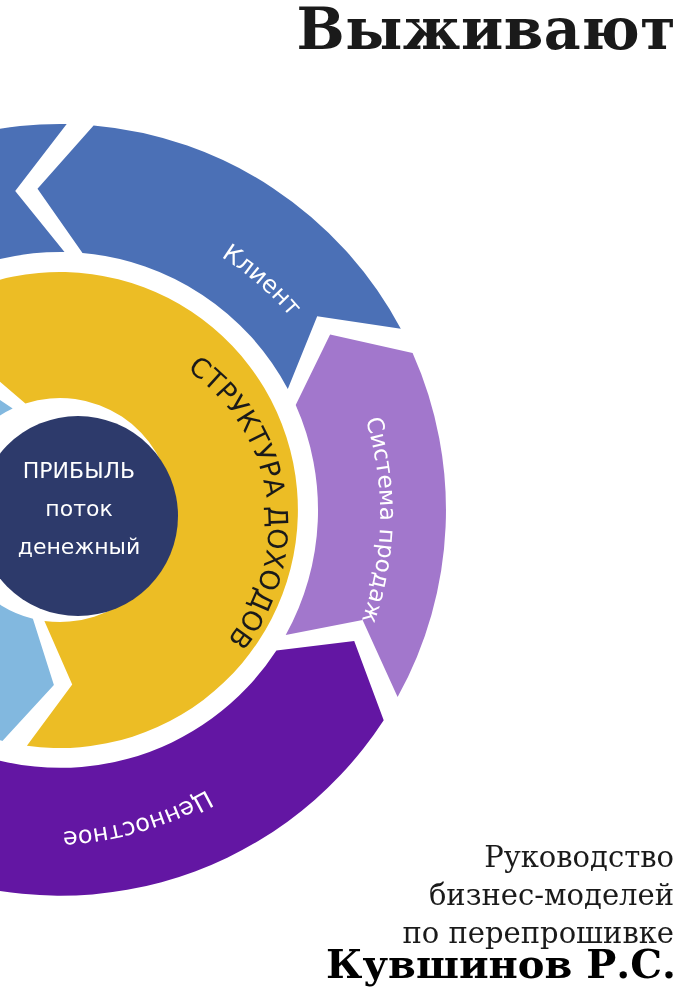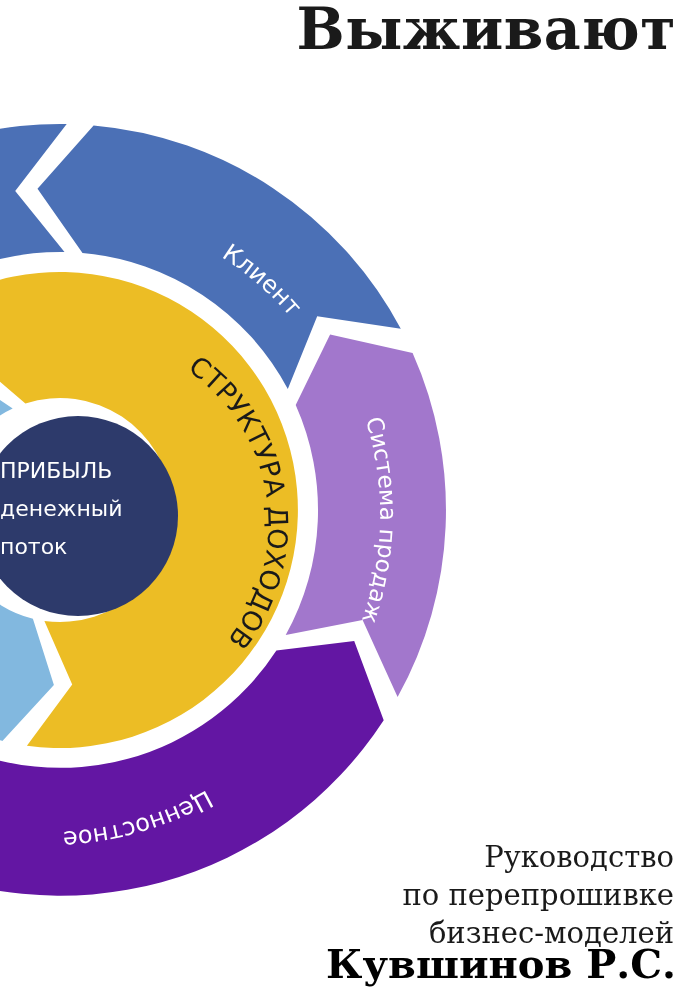--- a/index.html
+++ b/index.html
@@ -1,21 +1,21 @@
 <!DOCTYPE html>
 <html><head>
 <meta charset="utf-8">
 <style>
   html,body{margin:0;padding:0;background:#fff;}
   body{width:682px;height:1000px;position:relative;overflow:hidden;font-family:"DejaVu Sans",sans-serif;}
   #diagram{position:absolute;left:0;top:0;width:682px;height:1000px;}
   .title{position:absolute;right:6px;top:-6px;text-align:right;font-family:"DejaVu Serif",serif;font-weight:bold;font-size:57px;line-height:70px;color:#1a1a1a;letter-spacing:0.5px;}
   .subtitle{position:absolute;right:8px;top:790px;text-align:right;font-family:"DejaVu Serif",serif;font-size:29px;line-height:38px;color:#1a1a1a;margin-top:48px;}
   .author{position:absolute;right:6px;top:938px;text-align:right;font-family:"DejaVu Serif",serif;font-weight:bold;font-size:40px;line-height:52px;color:#000000;}
-  .core-text{position:absolute;left:0;top:452px;width:158px;color:#fff;font-size:22px;line-height:38px;}
+  .core-text{position:absolute;left:0;top:452px;width:158px;text-align:center;color:#fff;font-size:22px;line-height:38px;}
   .core-text div{white-space:nowrap;}
 </style>
 </head>
 <body>
 
 <svg id="diagram" viewBox="0 0 682 1000" xmlns="http://www.w3.org/2000/svg">
   <g id="outer-segs">
       <path d="M -302.7 642.0 A 386 386 0 0 1 66.7 124.1 L 15.2 191.1 L 64.5 252.0 A 258 258 0 0 0 -182.4 598.2 L -221.6 666.1 Z" fill="#4b70b6"></path>
       <path d="M 93.6 125.5 A 386 386 0 0 1 400.8 328.8 L 317.2 316.2 L 287.8 388.9 A 258 258 0 0 0 82.5 253.0 L 37.5 188.8 Z" fill="#4b70b6"></path>
       <path d="M 412.6 353.0 A 386 386 0 0 1 397.6 697.1 L 362.6 620.1 L 285.7 635.1 A 258 258 0 0 0 295.7 405.1 L 330.1 334.6 Z" fill="#a277cc"></path>
@@ -41,27 +41,27 @@
   <text fill="#1a1a1a" font-family="DejaVu Sans, sans-serif" font-size="27">
     <textPath href="#arc-struct" startOffset="50%" text-anchor="middle">СТРУКТУРА ДОХОДОВ</textPath>
   </text>
   <text fill="#fff" font-family="DejaVu Sans, sans-serif" font-size="24">
     <textPath href="#arc-value" startOffset="50%" text-anchor="middle">Ценностное</textPath>
   </text>
 </svg>
 
 <div class="core-text">
   <div>ПРИБЫЛЬ</div>
+  <div>поток</div>
   <div>денежный</div>
-  <div>поток</div>
 </div>
 
 <div class="title">
   <div>Выживают</div>
 </div>
 
 <div class="subtitle">
   <div>Руководство</div>
+  <div>бизнес-моделей</div>
   <div>по перепрошивке</div>
-  <div>бизнес-моделей</div>
 </div>
 
 <div class="author">Кувшинов Р.С.</div>
 
 </body></html>

